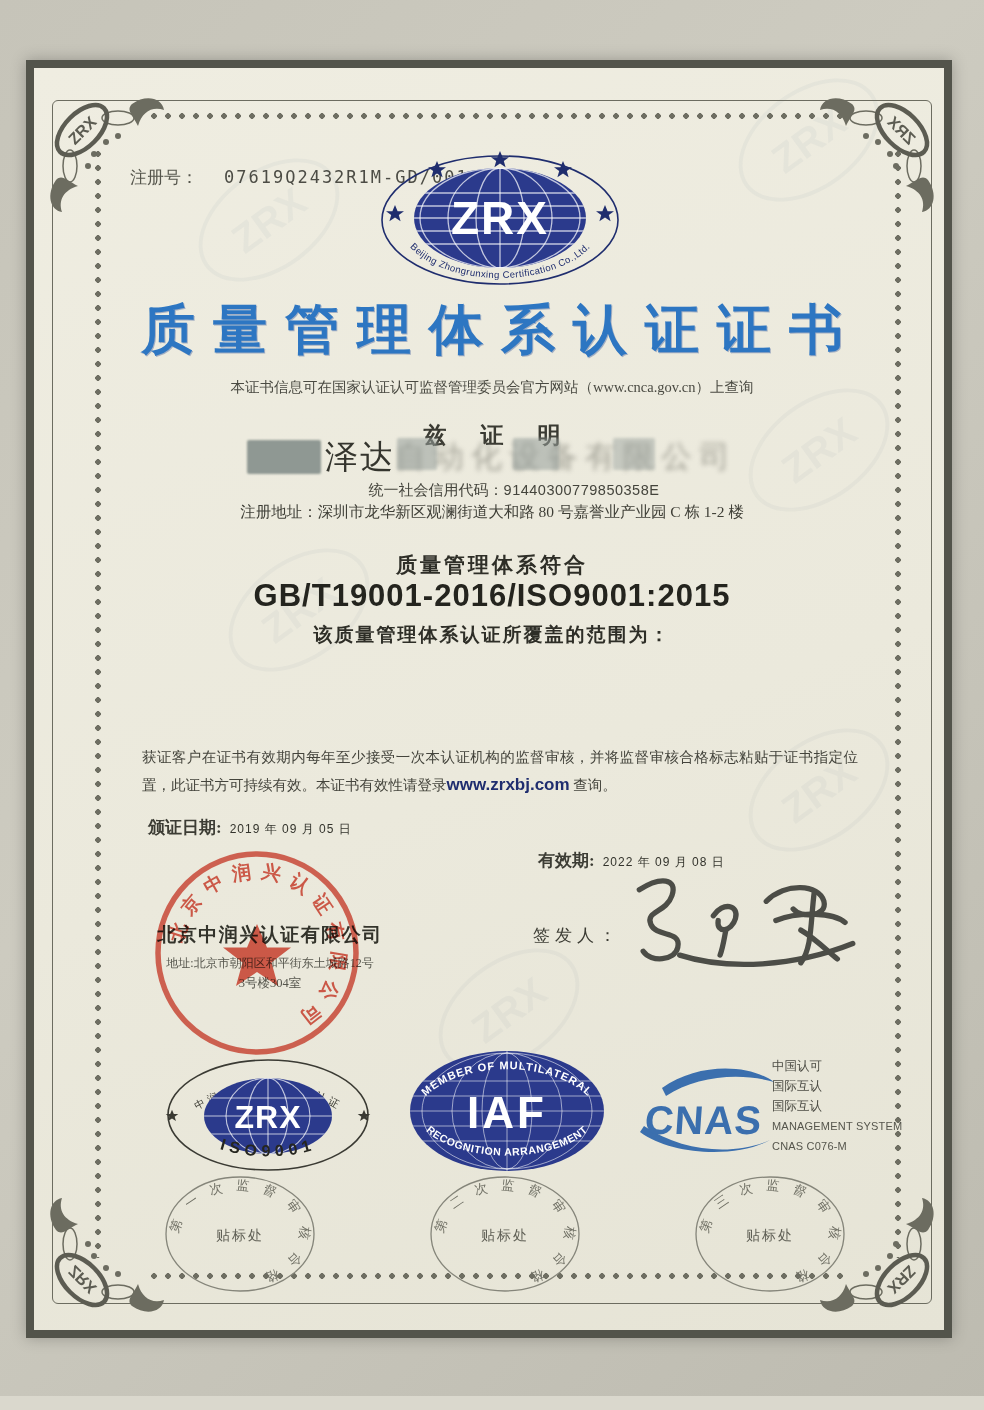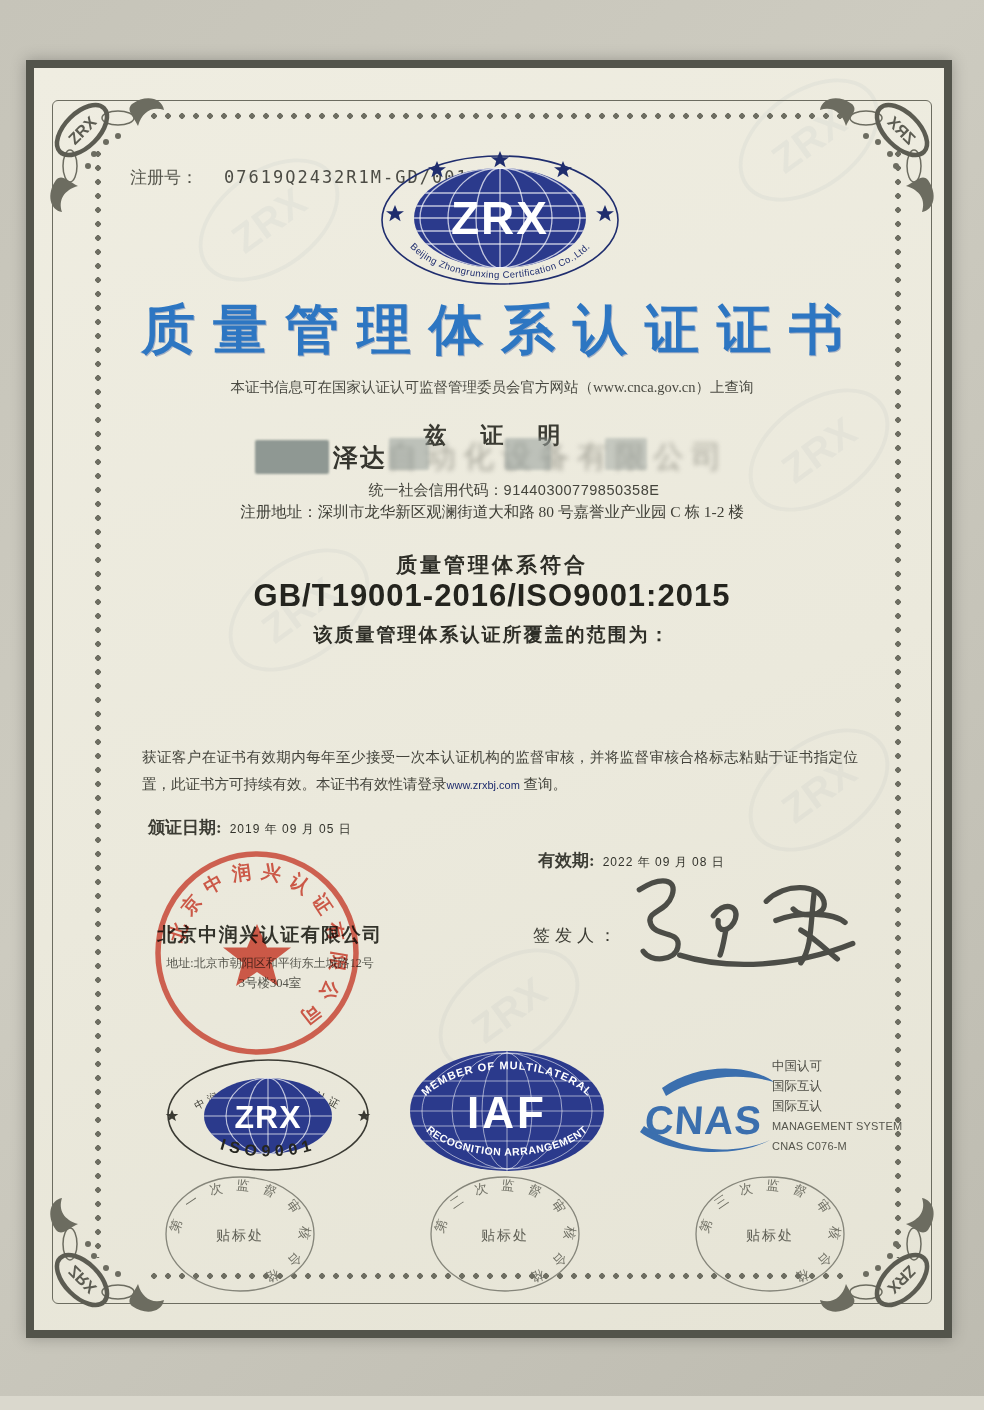--- a/index.html
+++ b/index.html
@@ -26,38 +26,38 @@
   .title{position:absolute;left:0;right:0;top:294px;text-align:center;
          font-family:"Liberation Sans","DejaVu Sans",sans-serif;font-weight:700;
          font-size:54px;letter-spacing:18px;color:#2d76c2;text-indent:18px;
          text-shadow:1px 1px 0 rgba(27,63,143,.35);}
   .notice{position:absolute;left:0;right:0;top:378px;text-align:center;font-size:14.5px;color:#4a4a42;}
   .certify{position:absolute;left:0;right:0;top:420px;text-align:center;font-size:23px;font-weight:700;
            letter-spacing:34px;text-indent:34px;color:#3a3a32;}
   .company-row{position:absolute;left:0;right:0;top:436px;height:42px;display:flex;align-items:center;justify-content:center;}
   .mask{display:inline-block;background:#7f8a86;opacity:.85;border-radius:2px;filter:blur(1px);}
   .mask.dark{width:74px;height:34px;margin-right:4px;}
-  .company-clear{font-size:25px;font-weight:700;color:#35352e;letter-spacing:2px;}
+  .company-clear{font-size:33px;font-weight:400;color:#35352e;letter-spacing:2px;}
   .company-blur-wrap{position:relative;display:inline-block;}
   .company-blur{font-size:31px;letter-spacing:7px;color:#6a6a60;filter:blur(2.6px);opacity:.55;}
   .company-blur-wrap i{position:absolute;top:2px;height:32px;background:#97a09c;opacity:.55;border-radius:2px;filter:blur(1.5px);}
   .company-blur-wrap i.m1{left:2px;width:40px;}
   .company-blur-wrap i.m2{left:118px;width:46px;}
   .company-blur-wrap i.m3{left:218px;width:42px;opacity:.45;}
   .credit{position:absolute;left:0;right:0;top:481px;text-align:center;font-size:15px;color:#44443c;margin-left:44px;}
   .credit .code{font-family:"Liberation Sans",sans-serif;font-size:14.5px;letter-spacing:.5px;}
   .addr{position:absolute;left:0;right:0;text-align:center;font-size:15.5px;color:#3f3f37;}
   .sys-head{position:absolute;left:0;right:0;top:551px;text-align:center;font-size:21px;font-weight:700;letter-spacing:3px;color:#2e2e27;}
   .std{position:absolute;left:0;right:0;top:578px;text-align:center;
        font-family:"Liberation Sans","DejaVu Sans",sans-serif;font-weight:700;font-size:31px;letter-spacing:1px;color:#24241e;}
   .scope-head{position:absolute;left:0;right:0;top:622px;text-align:center;font-size:19px;font-weight:700;letter-spacing:2px;color:#2e2e27;}
   .scope{position:absolute;left:0;right:0;top:668px;text-align:center;font-size:19.5px;font-weight:700;letter-spacing:1px;color:#2b2b24;}
   .validity{position:absolute;left:142px;width:716px;top:744px;font-size:14.5px;line-height:27px;
             text-align:justify;color:#44443c;}
-  .validity .url{font-family:"Liberation Sans",sans-serif;font-weight:400;color:#1f2d6e;font-size:11px;}
+  .validity .url{font-family:"Liberation Sans",sans-serif;font-weight:700;color:#1f2d6e;font-size:17px;}
   .dates{position:absolute;left:0;right:0;top:816px;font-size:17px;color:#3c3c34;}
   .dates .lab{font-weight:600;}
   .dates .val{font-family:"Liberation Sans",sans-serif;font-size:12px;letter-spacing:1px;margin-left:8px;color:#33332c;}
   .d1{position:absolute;left:148px;} .d2{position:absolute;left:538px;margin-top:33px;}
   .issuer-name{position:absolute;left:140px;width:260px;top:922px;text-align:center;font-size:19px;font-weight:700;letter-spacing:1.5px;color:#33332b;}
   .issuer-a1{position:absolute;left:130px;width:280px;top:955px;text-align:center;font-size:12px;color:#55554c;}
   .issuer-a2{position:absolute;left:130px;width:280px;top:975px;text-align:center;font-size:12.5px;color:#55554c;}
   .stamp{position:absolute;left:150px;top:846px;mix-blend-mode:multiply;opacity:.92;}
   .signer{position:absolute;left:533px;top:924px;font-size:17px;letter-spacing:5px;color:#3c3c34;}
   .signature{position:absolute;left:622px;top:858px;}

